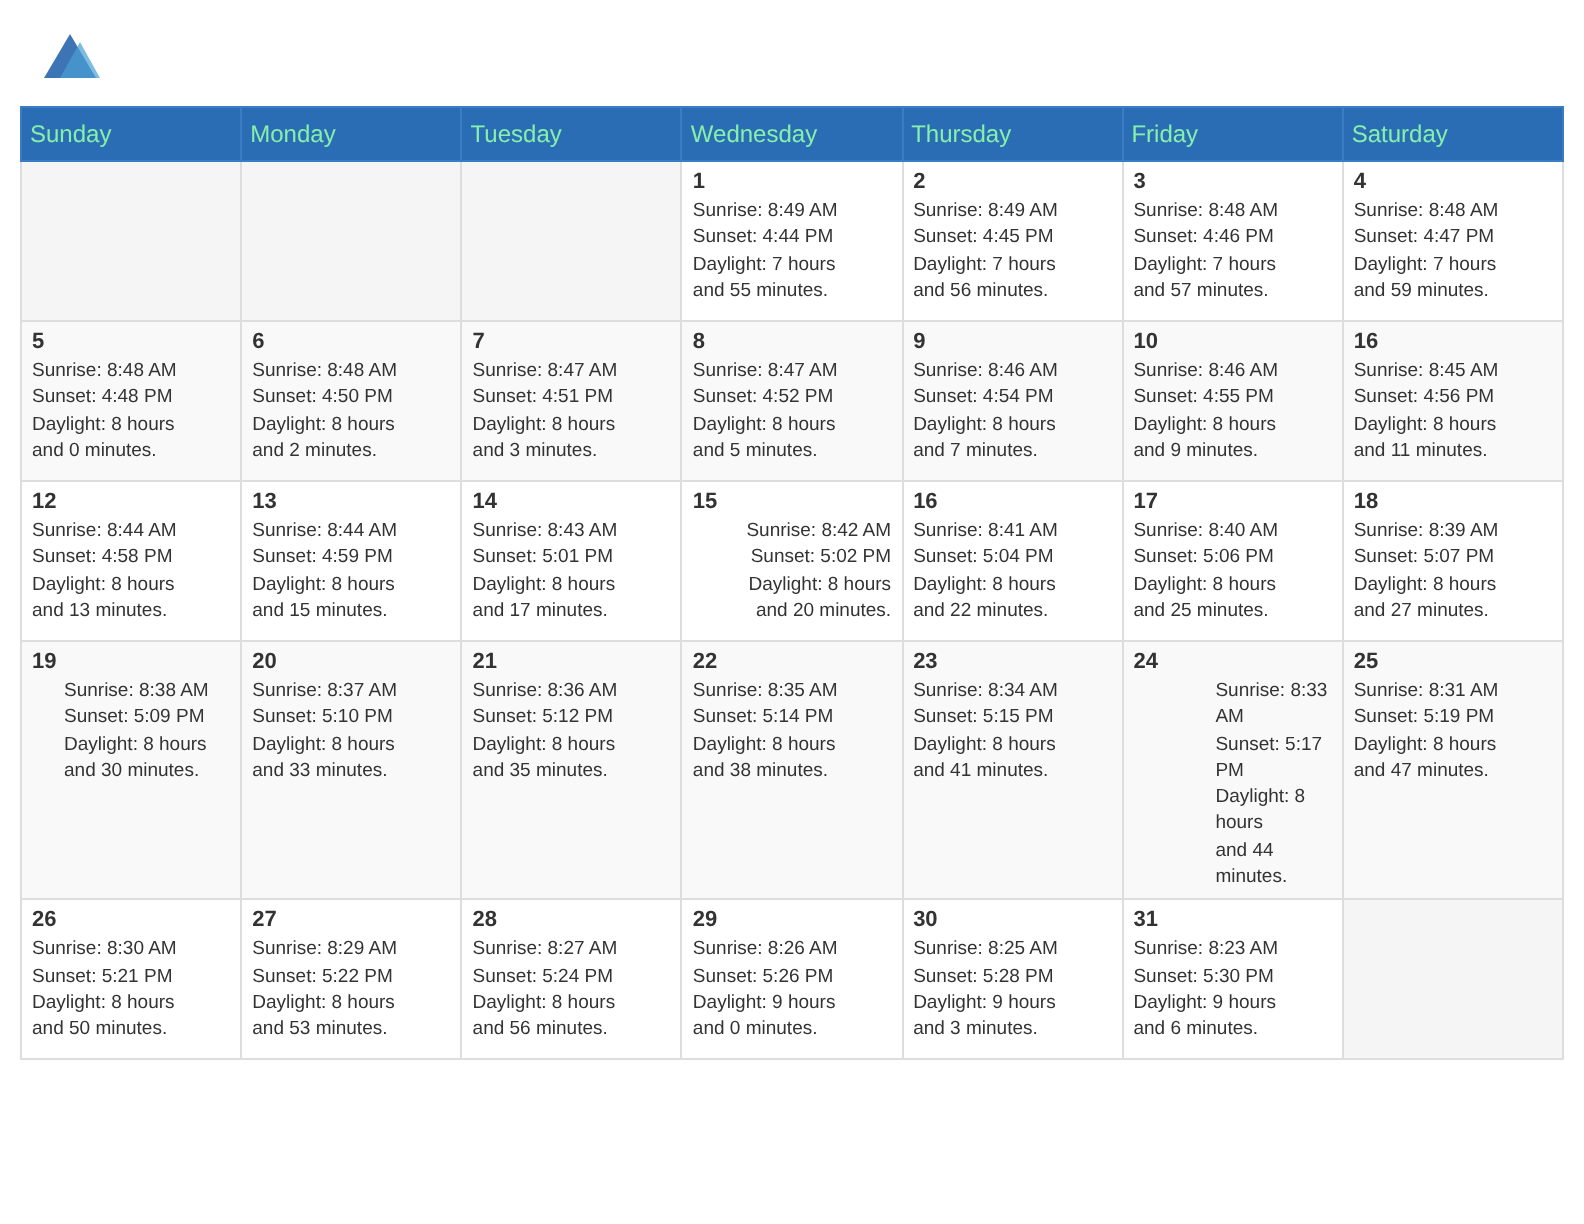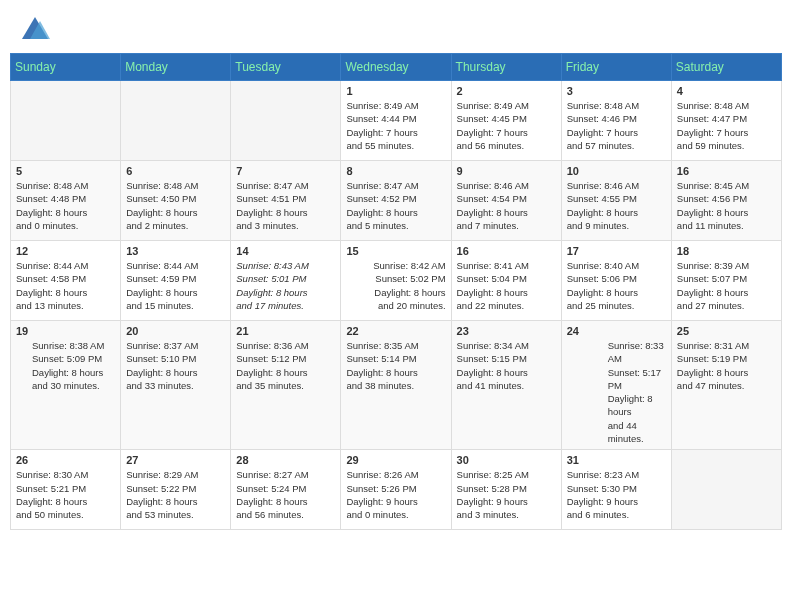--- a/index.html
+++ b/index.html
@@ -225,21 +225,21 @@
         </td>
         <td>
           <span class="day-number">13</span>
           <div class="day-info" style="white-space: pre-line;">Sunrise: 8:44 AM
 Sunset: 4:59 PM
 Daylight: 8 hours
 and 15 minutes.</div>
         </td>
         <td>
           <span class="day-number">14</span>
-          <div class="day-info" style="white-space: pre-line; font-style: italic;">Sunrise: 8:43 AM
+          <div class="day-info" style="white-space: pre-line;">Sunrise: 8:43 AM
 Sunset: 5:01 PM
 Daylight: 8 hours
 and 17 minutes.</div>
         </td>
         <td>
           <span class="day-number">15</span>
           <div class="day-info" style="white-space: pre-line; text-align: right;">Sunrise: 8:42 AM
 Sunset: 5:02 PM
 Daylight: 8 hours
 and 20 minutes.</div>

